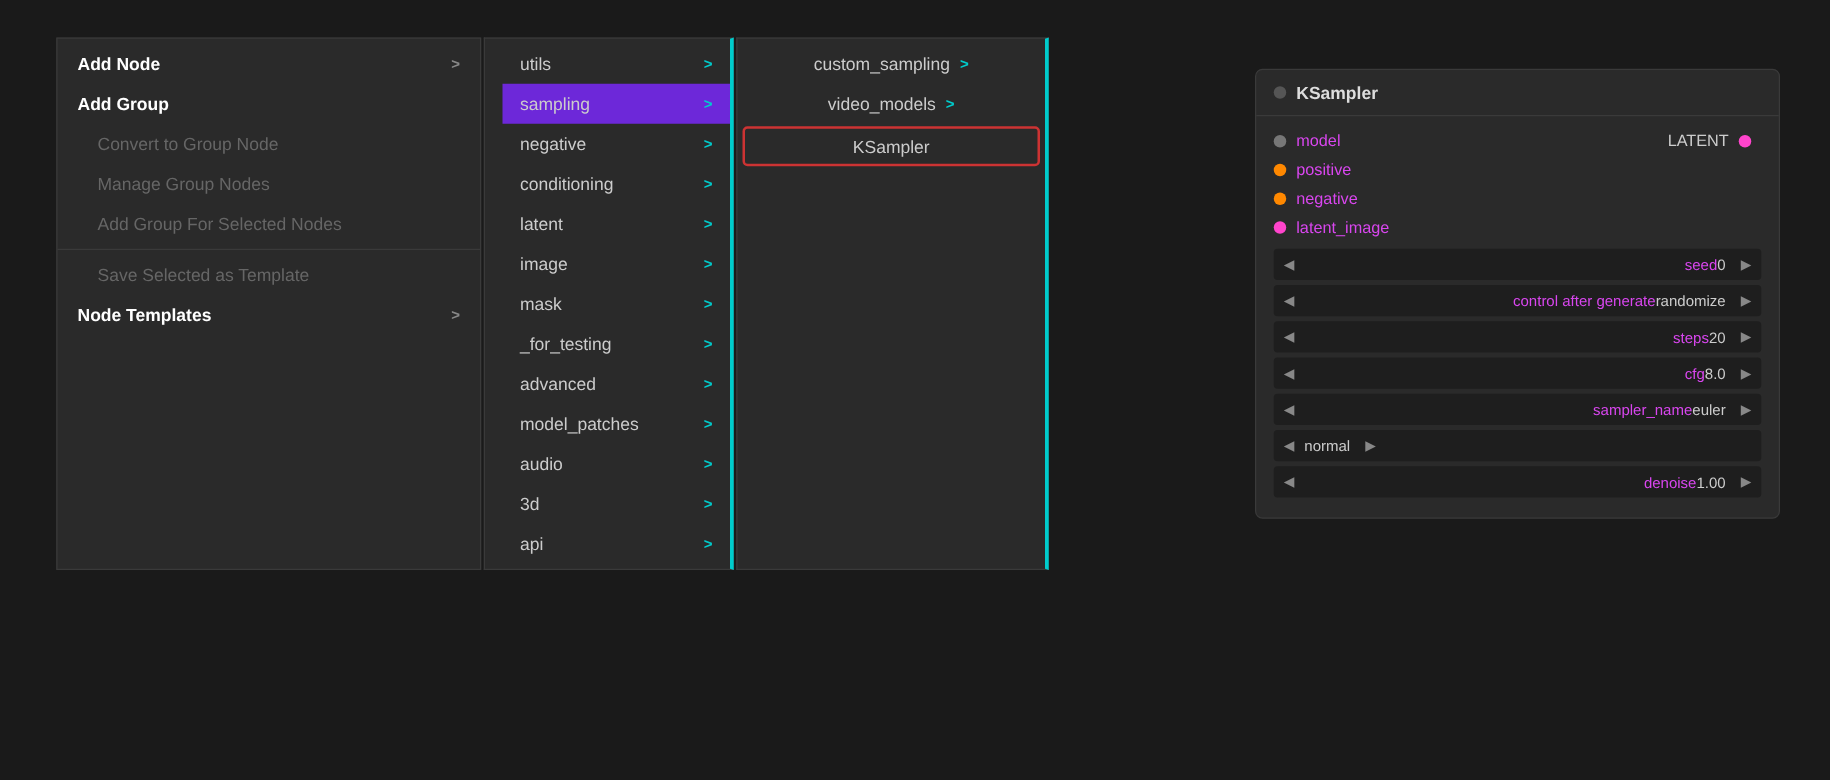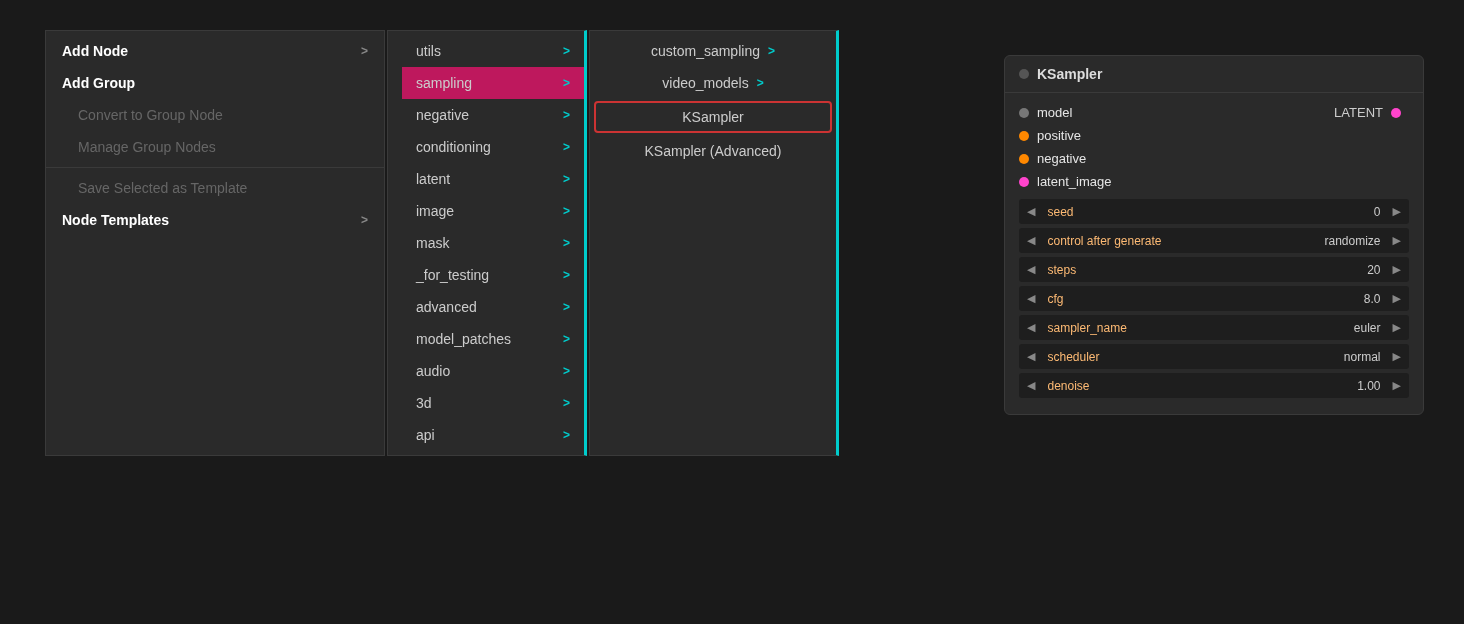--- a/index.html
+++ b/index.html
@@ -76,21 +76,21 @@
       align-items: center;
       justify-content: space-between;
       padding: 8px 14px;
       cursor: pointer;
       color: #cccccc;
       white-space: nowrap;
       margin-left: 14px;
     }
 
     .menu-item-cat.active {
-      background: #be185d;
+      background: #6d28d9;
     }
 
     .menu-item-cat .arrow {
       color: #00cccc;
       font-size: 12px;
       margin-left: 8px;
       font-weight: bold;
     }
 
     
@@ -186,21 +186,21 @@
       margin-right: 8px;
       flex-shrink: 0;
     }
 
     .dot-gray { background: #777777; }
     .dot-orange { background: #ff8800; }
     .dot-pink { background: #ff44cc; }
 
     .input-label {
       font-size: 13px;
-      color: #e5e5e5;
+      color: #d946ef;
       flex: 1;
     }
 
     .ksampler-controls {
       padding: 6px 14px 0 14px;
     }
 
     .control-row {
       display: flex;
       align-items: center;
@@ -216,22 +216,23 @@
       color: #888;
       font-size: 11px;
       padding: 4px 8px;
       cursor: pointer;
       user-select: none;
     }
 
     .ctrl-label {
       flex: 1;
       font-size: 12px;
-      color: #fdba74;
+      color: #d946ef;
       padding-left: 4px;
+      text-align: right;
     }
 
     .ctrl-value {
       font-size: 12px;
       color: #cccccc;
       padding-right: 4px;
     }
 
     .ctrl-btn-right {
       background: none;
@@ -266,20 +267,23 @@
     </div>
 
     <div class="menu-item disabled">
       <span>Convert to Group Node</span>
     </div>
 
     <div class="menu-item disabled">
       <span>Manage Group Nodes</span>
     </div>
 
+    <div class="menu-item disabled">
+      <span>Add Group For Selected Nodes</span>
+    </div>
     <hr class="menu-divider">
 
     <div class="menu-item disabled">
       <span>Save Selected as Template</span>
     </div>
 
     <div class="menu-item bold">
       <span>Node Templates</span>
       <span class="arrow">&gt;</span>
     </div>
@@ -344,23 +348,20 @@
     <div class="menu-item-node">
       <span>custom_sampling</span>
       <span class="arrow">&gt;</span>
     </div>
     <div class="menu-item-node">
       <span>video_models</span>
       <span class="arrow">&gt;</span>
     </div>
     <div class="menu-item-node highlighted">
       <span>KSampler</span>
-    </div>
-    <div class="menu-item-node">
-      <span>KSampler (Advanced)</span>
     </div>
   </div>
 </div>
 
 <div class="ksampler-panel">
   <div class="ksampler-header">
     <div class="ksampler-dot"></div>
     <span class="ksampler-title">KSampler</span>
   </div>
   <div class="ksampler-inputs">
@@ -419,21 +420,20 @@
 
     <div class="control-row">
       <button class="ctrl-btn">◀</button>
       <span class="ctrl-label">sampler_name</span>
       <span class="ctrl-value">euler</span>
       <button class="ctrl-btn-right">▶</button>
     </div>
 
     <div class="control-row">
       <button class="ctrl-btn">◀</button>
-      <span class="ctrl-label">scheduler</span>
       <span class="ctrl-value">normal</span>
       <button class="ctrl-btn-right">▶</button>
     </div>
 
     <div class="control-row">
       <button class="ctrl-btn">◀</button>
       <span class="ctrl-label">denoise</span>
       <span class="ctrl-value">1.00</span>
       <button class="ctrl-btn-right">▶</button>
     </div>

